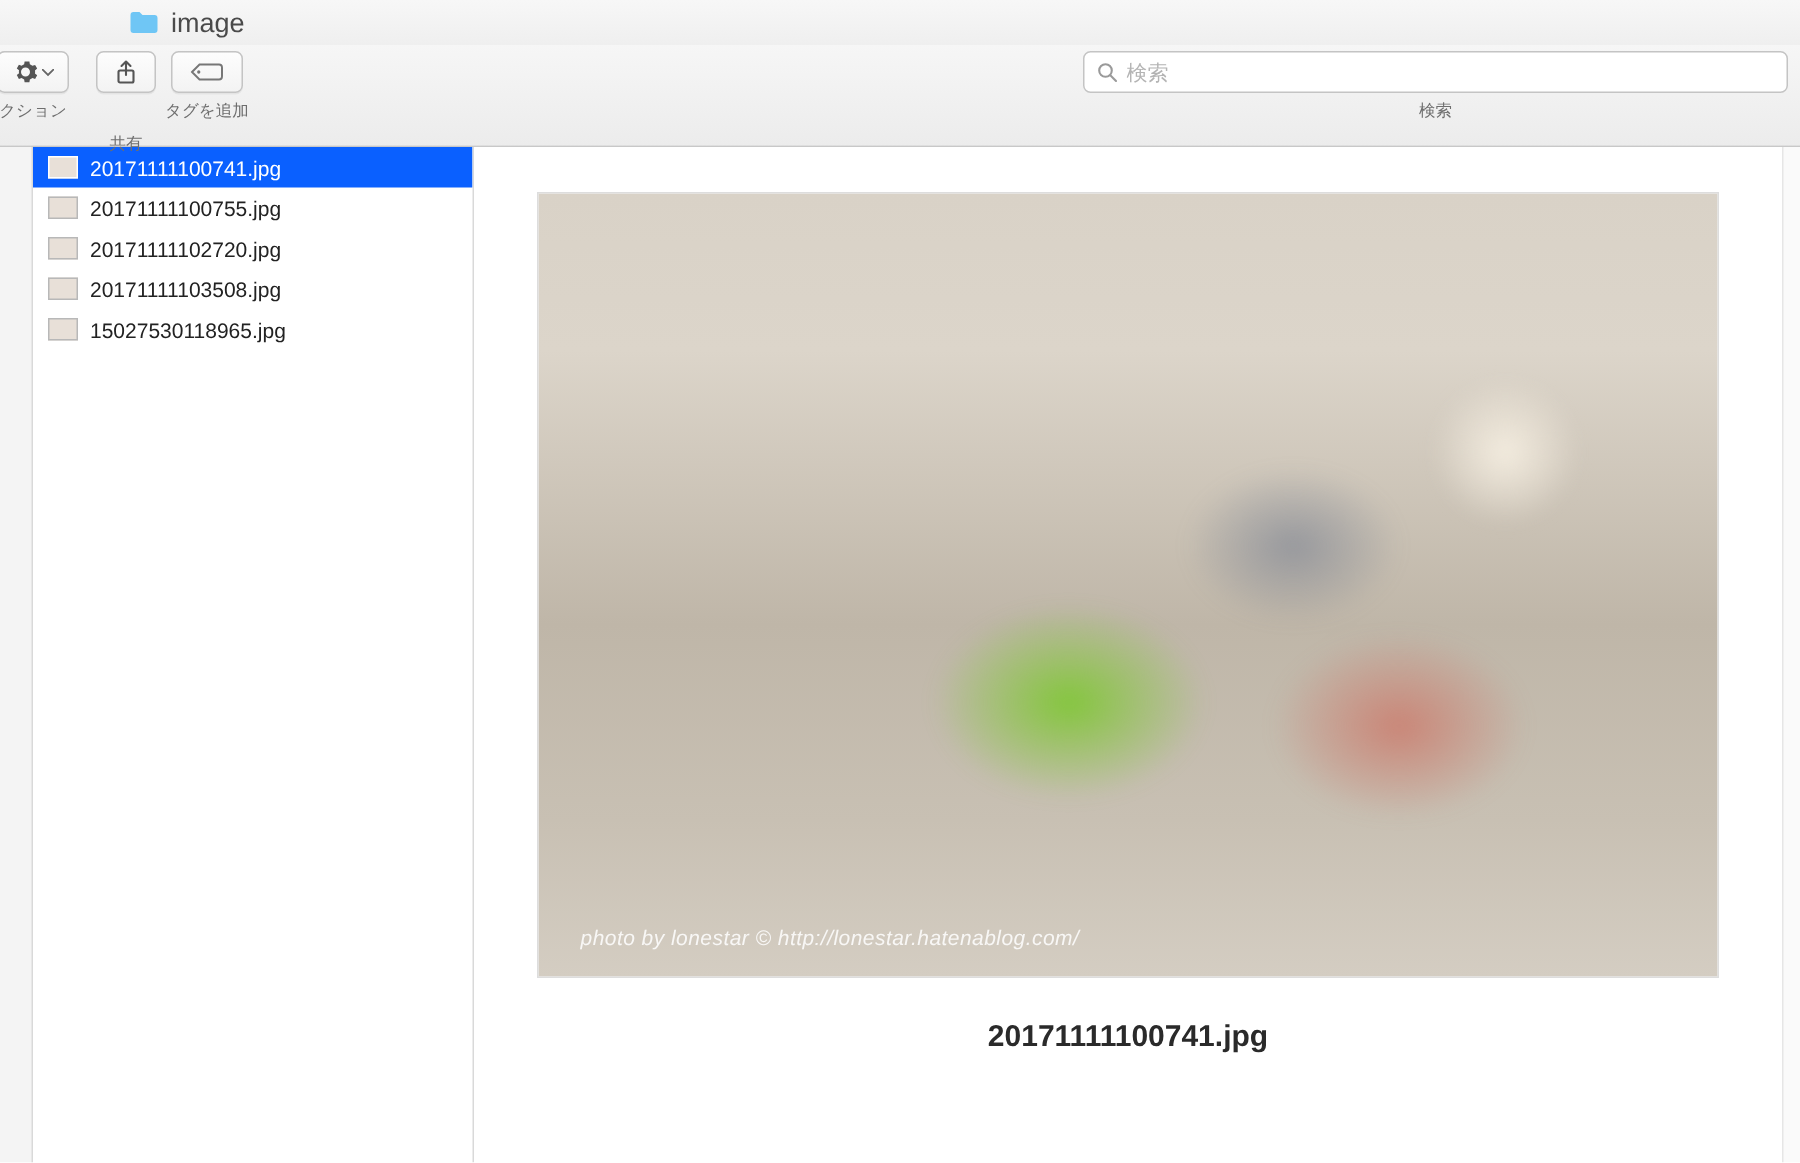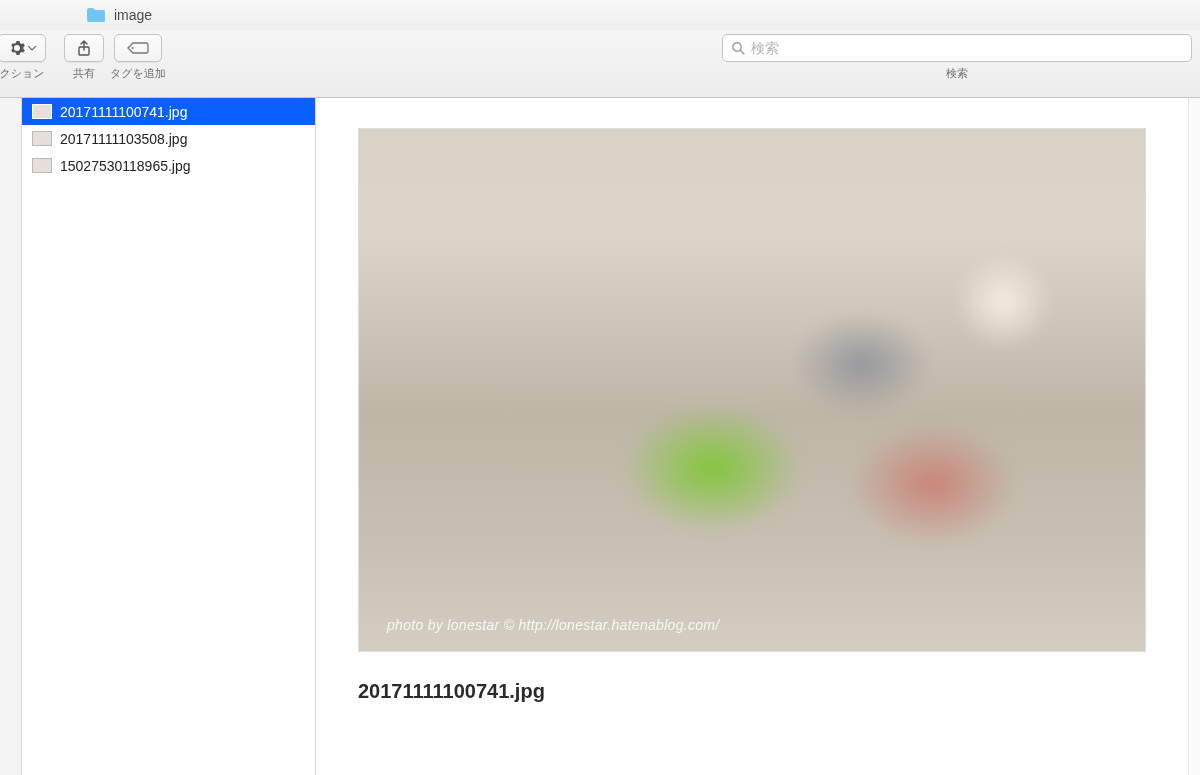--- a/index.html
+++ b/index.html
@@ -18,21 +18,21 @@
       align-items: center;
       padding: 0 8px;
     }
     .folder-icon {
       width: 20px;
       height: 16px;
       margin-left: 78px;
       margin-right: 8px;
     }
     .window-title {
-      font-size: 14px;
+      font-size: 18px;
       color: #4a4a4a;
     }
     .toolbar {
       height: 68px;
       background: linear-gradient(#f6f6f6, #ececec);
       border-bottom: 1px solid #c8c8c8;
       display: flex;
       align-items: flex-start;
       padding: 4px 8px 0 0;
       position: relative;
@@ -134,20 +134,21 @@
     }
     .selected .file-thumb { border-color: #fff; }
     .file-name { font-size: 14px; }
     .preview-pane {
       flex: 1;
       background: #fff;
       padding: 30px 42px 20px 42px;
       display: flex;
       flex-direction: column;
       position: relative;
+      align-items: center;
     }
     .preview-image {
       width: 100%;
       height: 524px;
       border: 1px solid #ddd;
       position: relative;
       overflow: hidden;
       background: linear-gradient(180deg, #d9d2c7 0%, #dcd5ca 20%, #bfb6a8 55%, #c8c0b3 80%, #d4cdc2 100%);
     }
     .preview-image::before {
@@ -205,21 +206,21 @@
       <svg width="16" height="16" viewBox="0 0 16 16">
           <path fill="#555" d="M8 5a3 3 0 1 0 0 6 3 3 0 0 0 0-6zm6.4 3c0 .4 0 .7-.1 1l1.5 1.2-1.4 2.4-1.8-.6c-.5.4-1 .8-1.7 1l-.3 1.9H7.4l-.3-1.9c-.6-.2-1.2-.6-1.7-1l-1.8.6L2.2 10l1.5-1.2c-.1-.3-.1-.6-.1-1s0-.7.1-1L2.2 5.6l1.4-2.4 1.8.6c.5-.4 1-.8 1.7-1L7.4 1h3.2l.3 1.9c.6.2 1.2.6 1.7 1l1.8-.6 1.4 2.4L14.3 7c.1.3.1.6.1 1z"></path>
         </svg>
       <svg width="8" height="5" viewBox="0 0 8 5">
           <path d="M0 0 l4 4 l4 -4" fill="none" stroke="#666" stroke-width="1.2"></path>
         </svg>
     </div>
     <span class="toolbar-label">クション</span>
   </div>
 
-  <div class="toolbar-group" style="margin-left:14px;">
+  <div class="toolbar-group" style="margin-left:14px;gap:22px;">
     <div class="toolbar-btn">
       <svg width="14" height="16" viewBox="0 0 14 16">
         <path d="M7 1 l-3 3 m3 -3 l3 3 M7 1 v9" fill="none" stroke="#555" stroke-width="1.4" stroke-linecap="round"></path>
         <rect x="2" y="7" width="10" height="8" rx="1" fill="none" stroke="#555" stroke-width="1.4"></rect>
       </svg>
     </div>
     <span class="toolbar-label">共有</span>
   </div>
 
   <div class="toolbar-group" style="margin-left:2px;">
@@ -249,20 +250,28 @@
 <div class="content">
   <div class="sidebar-spacer"></div>
 
   <div class="file-list" id="file-list">
       <div class="file-item selected">
         <div class="file-thumb"></div>
         <span class="file-name">20171111100741.jpg</span>
       </div>
       <div class="file-item">
         <div class="file-thumb"></div>
+        <span class="file-name">20171111100755.jpg</span>
+      </div>
+      <div class="file-item">
+        <div class="file-thumb"></div>
+        <span class="file-name">20171111102720.jpg</span>
+      </div>
+      <div class="file-item">
+        <div class="file-thumb"></div>
         <span class="file-name">20171111103508.jpg</span>
       </div>
       <div class="file-item">
         <div class="file-thumb"></div>
         <span class="file-name">15027530118965.jpg</span>
       </div>
     </div>
 
   <div class="preview-pane">
     <div class="preview-image">

